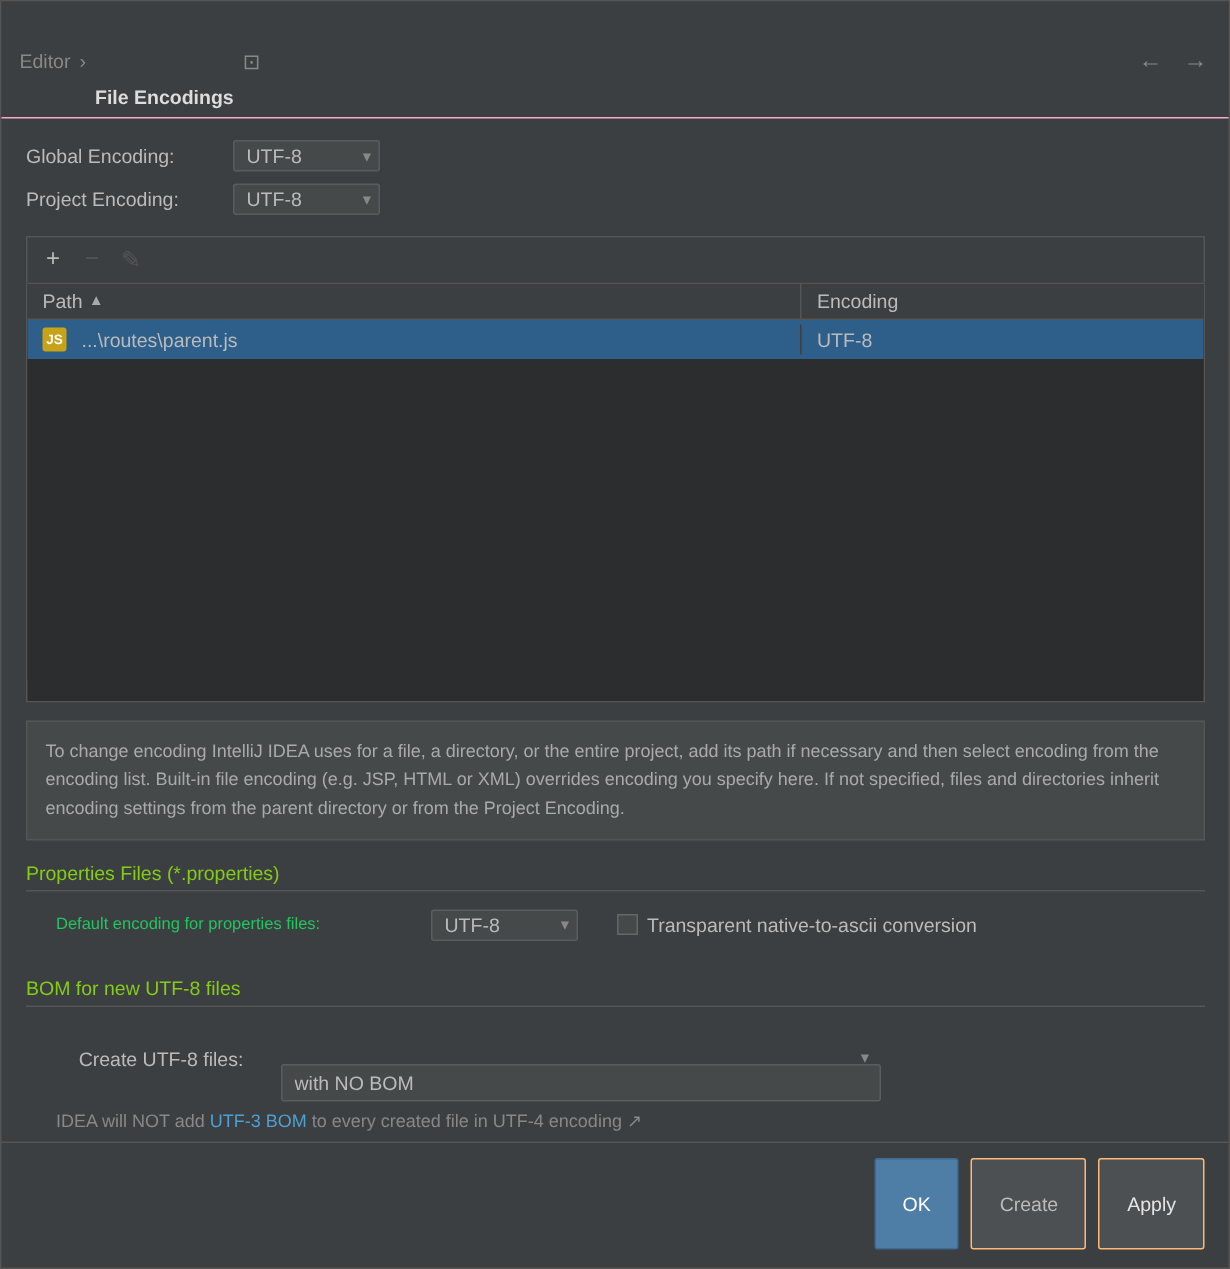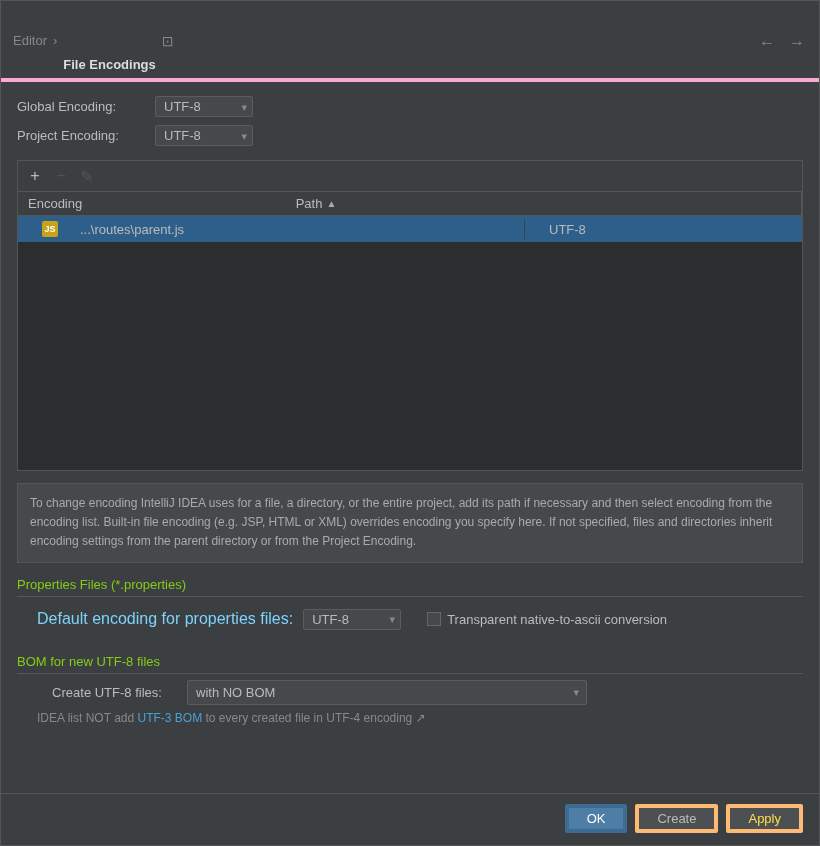--- a/index.html
+++ b/index.html
@@ -22,21 +22,21 @@
       border: 1px solid #555555;
     }
 
     
     .title-bar {
       background: #3c3f41;
       padding: 8px 12px 6px 12px;
       display: flex;
       align-items: center;
       justify-content: space-between;
-      border-bottom: 4px solid #f9a8d4;
+      border-bottom: 1px solid #f9a8d4;
     }
     .title-bar-left {
       display: flex;
       align-items: center;
       gap: 6px;
       font-size: 13px;
       color: #bbbbbb;
     }
     .title-breadcrumb-bold {
       font-weight: bold;
@@ -171,26 +171,26 @@
       min-height: 240px;
     }
     .table-row {
       display: flex;
       align-items: center;
       padding: 3px 0;
       cursor: pointer;
     }
     .table-row.selected { background: #2d5f8a; }
     .td {
-      padding: 2px 24px;
-      font-size: 13px;
-      color: #bbbbbb;
-      display: flex;
-      align-items: center;
-      gap: 22px;
+      padding: 2px 10px;
+      font-size: 13px;
+      color: #bbbbbb;
+      display: flex;
+      align-items: center;
+      gap: 10px;
     }
     .td-path { flex: 2; border-right: 1px solid #404040; }
     .td-encoding { flex: 1; }
     .file-icon {
       width: 16px;
       height: 16px;
       background: #c8a217;
       border-radius: 2px;
       font-size: 9px;
       color: #fff;
@@ -224,22 +224,22 @@
 
     
     .props-row {
       display: flex;
       align-items: center;
       gap: 10px;
       margin-top: 6px;
       padding-left: 20px;
     }
     .props-label {
-      color: #7dd3fc;
-      font-size: 16px;
+      color: #22c55e;
+      font-size: 11px;
       min-width: 240px;
     }
 
     
     .checkbox-area {
       display: flex;
       align-items: center;
       gap: 6px;
     }
     .checkbox-box {
@@ -291,20 +291,21 @@
       width: 100%;
       background: #45494a;
       border: 1px solid #5a5d5e;
       color: #bbbbbb;
       font-size: 13px;
       padding: 4px 24px 4px 8px;
       border-radius: 2px;
       appearance: none;
       -webkit-appearance: none;
       cursor: pointer;
+      margin-top: 32px;
     }
     .bom-hint {
       padding-left: 20px;
       margin-top: 6px;
       font-size: 12px;
       color: #888;
     }
     .bom-hint-link {
       color: #4e9fd4;
       cursor: pointer;
@@ -313,35 +314,35 @@
     
     .footer {
       display: flex;
       justify-content: flex-end;
       align-items: center;
       padding: 10px 16px 12px 16px;
       gap: 8px;
       border-top: 1px solid #555;
     }
     .btn {
-      padding: 3px 18px;
+      padding: 22px 18px;
       font-size: 13px;
       border-radius: 2px;
       cursor: pointer;
-      border: 4px solid #fdba74;
+      border: 1px solid #fdba74;
       background: #4c5052;
       color: #bbbbbb;
     }
     .btn-primary {
       background: #4e7da6;
       border-color: #3d6b94;
       color: #fff;
     }
     .btn-disabled {
-      color: #fde047;
+      color: #e5e5e5;
       cursor: default;
     }
 
     
     .content::-webkit-scrollbar { width: 8px; }
     .content::-webkit-scrollbar-track { background: #3c3f41; }
     .content::-webkit-scrollbar-thumb { background: #5a5d5e; }
   </style>
 </head>
 <body>
@@ -386,26 +387,26 @@
     </div>
 
     <div class="toolbar">
       <button class="tool-btn">+</button>
       <button class="tool-btn disabled">−</button>
       <button class="tool-btn disabled">✎</button>
     </div>
 
     <div class="table-container">
       <div class="table-header">
-        <div class="th th-encoding">
-          <span>Encoding</span>
-        </div>
         <div class="th th-path">
           <span>Path</span>
           <span class="sort-arrow">▲</span>
+        </div>
+        <div class="th th-encoding">
+          <span>Encoding</span>
         </div>
       </div>
       <div class="table-body">
         <div class="table-row selected">
           <div class="td td-path">
             <div class="file-icon">
               <span>JS</span>
             </div>
             <span>...\routes\parent.js</span>
           </div>
@@ -440,21 +441,21 @@
       <div class="bom-row">
         <span class="bom-label">Create UTF-8 files:</span>
         <div class="bom-dropdown-wrapper">
           <select class="bom-dropdown">
             <option>with NO BOM</option>
             <option>with BOM</option>
           </select>
         </div>
       </div>
       <div class="bom-hint">
-        <span>IDEA list NOT add </span>
+        <span>IDEA will NOT add </span>
         <span class="bom-hint-link">UTF-3 BOM</span>
         <span> to every created file in UTF-4 encoding ↗</span>
       </div>
     </div>
 
   </div>
 
   <div class="footer">
     <button class="btn btn-primary">OK</button>
     <button class="btn">Create</button>

